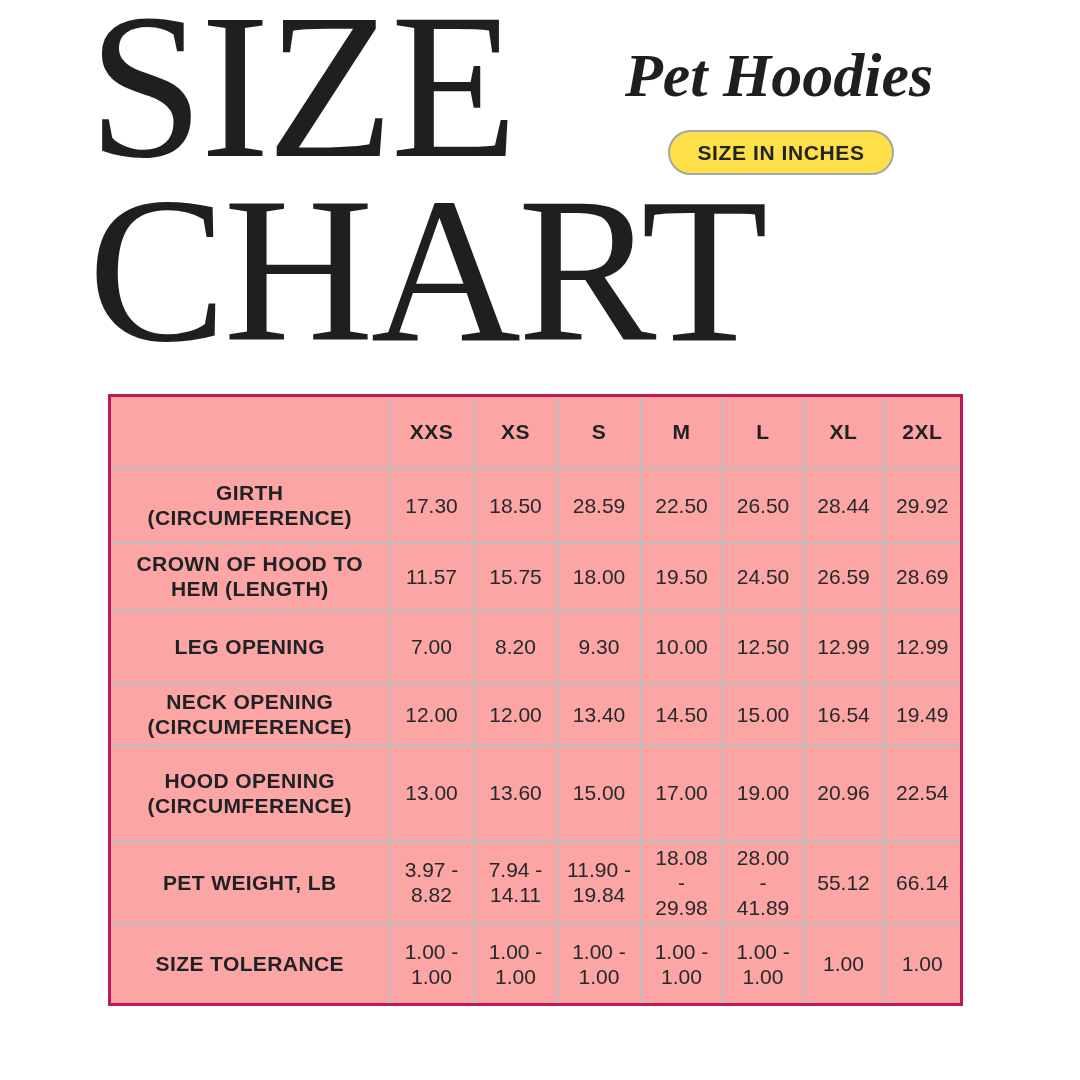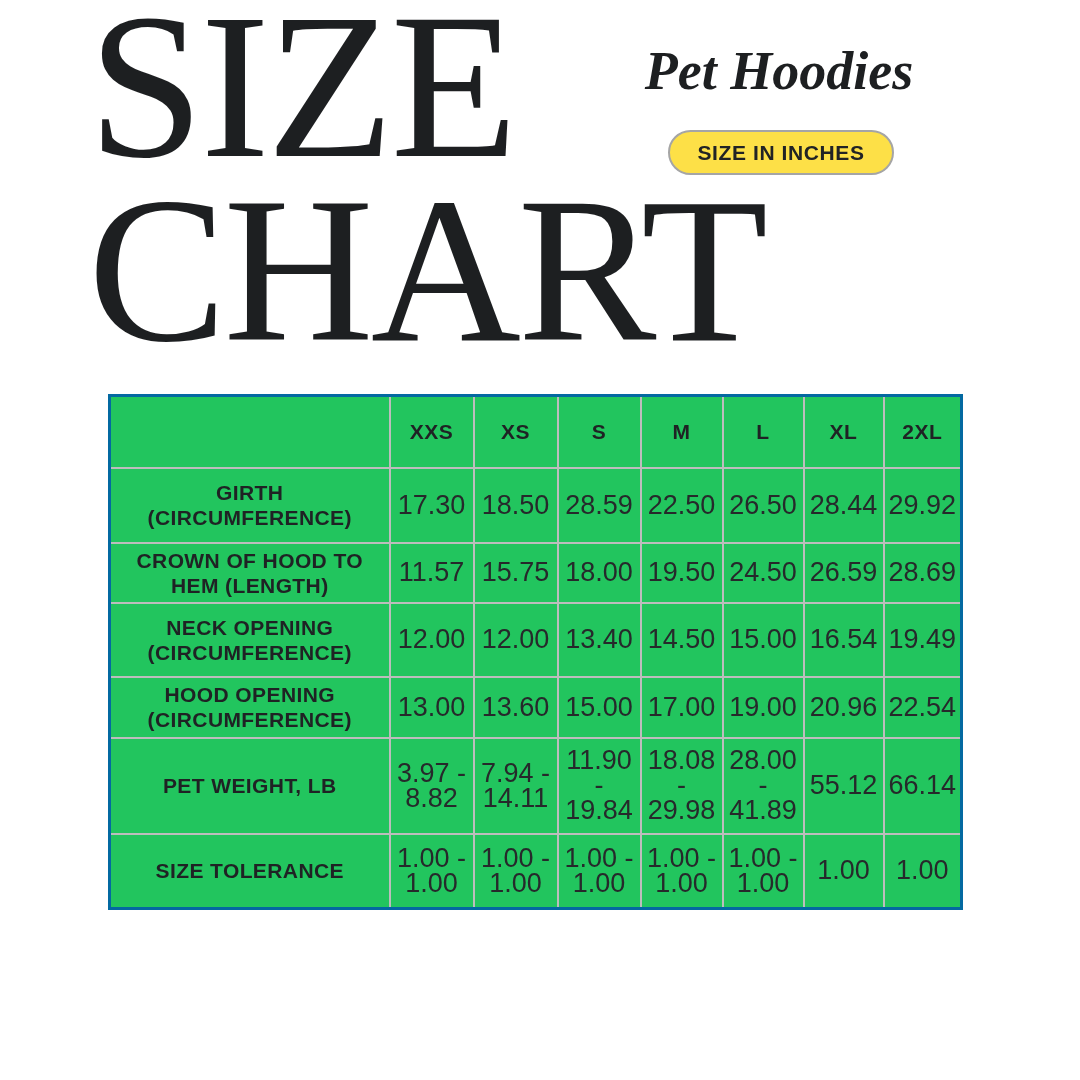--- a/index.html
+++ b/index.html
@@ -22,60 +22,60 @@
     letter-spacing: -0.015em;
     color: #1d1f21;
     white-space: nowrap;
   }
   .title .line { display: block; }
   .brand {
     position: absolute; left: 553px; top: 40px; width: 452px;
     text-align: center;
     font-family: "Liberation Serif", serif;
     font-style: italic; font-weight: 700;
-    font-size: 54px; color: #1d1f21;
+    font-size: 62px; color: #1d1f21;
     white-space: nowrap;
   }
   .pill {
     position: absolute; left: 668px; top: 130px;
     width: 226px; height: 45px;
     border: 2px solid #a5a5a5; border-radius: 26px;
     display: flex; align-items: center; justify-content: center;
     font-size: 21px; font-weight: 700; letter-spacing: 0.6px;
     color: #212325; background: #fde047;
   }
   table.size-table {
     position: absolute; left: 108px; top: 394px;
     width: 852px;
     border-collapse: collapse; table-layout: fixed;
-    background: #22c55e;
-    border: 3px solid #0369a1;
+    background: #fca5a5;
+    border: 3px solid #be185d;
   }
   .size-table th, .size-table td {
     border: 2px solid #bdbdbd;
     text-align: center; vertical-align: middle;
     padding: 3px 4px;
     white-space: pre-line;
     overflow: hidden;
   }
   .size-table thead tr { height: 72px; }
   .size-table thead th {
     font-size: 21px; font-weight: 700; letter-spacing: 0.5px;
     color: #1f2224;
   }
   .size-table tbody th.rowlabel {
     font-size: 21px; font-weight: 700; letter-spacing: 0.4px;
     line-height: 25px; color: #1f2224;
   }
   .size-table tbody td {
-    font-size: 27px; font-weight: 400;
+    font-size: 21px; font-weight: 400;
     line-height: 25px; color: #26292b;
   }
   .size-table tbody tr:nth-child(1) { height: 75px; }
-  .size-table tbody tr:nth-child(2) { height: 60px; }
+  .size-table tbody tr:nth-child(2) { height: 67px; }
   .size-table tbody tr:nth-child(3) { height: 74px; }
   .size-table tbody tr:nth-child(4) { height: 61px; }
   .size-table tbody tr:nth-child(5) { height: 96px; }
   .size-table tbody tr:nth-child(6) { height: 75px; }
   .size-table tbody tr:nth-child(7) { height: 81px; }
   .size-table tbody tr:nth-child(8) { height: 64px; margin-top: 9px; }
 </style>
 </head>
 <body>
 
@@ -130,20 +130,30 @@
         <tr>
           <th class="rowlabel" scope="row">CROWN OF HOOD TO
 HEM (LENGTH)</th>
           <td>11.57</td>
           <td>15.75</td>
           <td>18.00</td>
           <td>19.50</td>
           <td>24.50</td>
           <td>26.59</td>
           <td>28.69</td>
+        </tr>
+        <tr>
+          <th class="rowlabel" scope="row">LEG OPENING</th>
+          <td>7.00</td>
+          <td>8.20</td>
+          <td>9.30</td>
+          <td>10.00</td>
+          <td>12.50</td>
+          <td>12.99</td>
+          <td>12.99</td>
         </tr>
         <tr>
           <th class="rowlabel" scope="row">NECK OPENING
 (CIRCUMFERENCE)</th>
           <td>12.00</td>
           <td>12.00</td>
           <td>13.40</td>
           <td>14.50</td>
           <td>15.00</td>
           <td>16.54</td>

